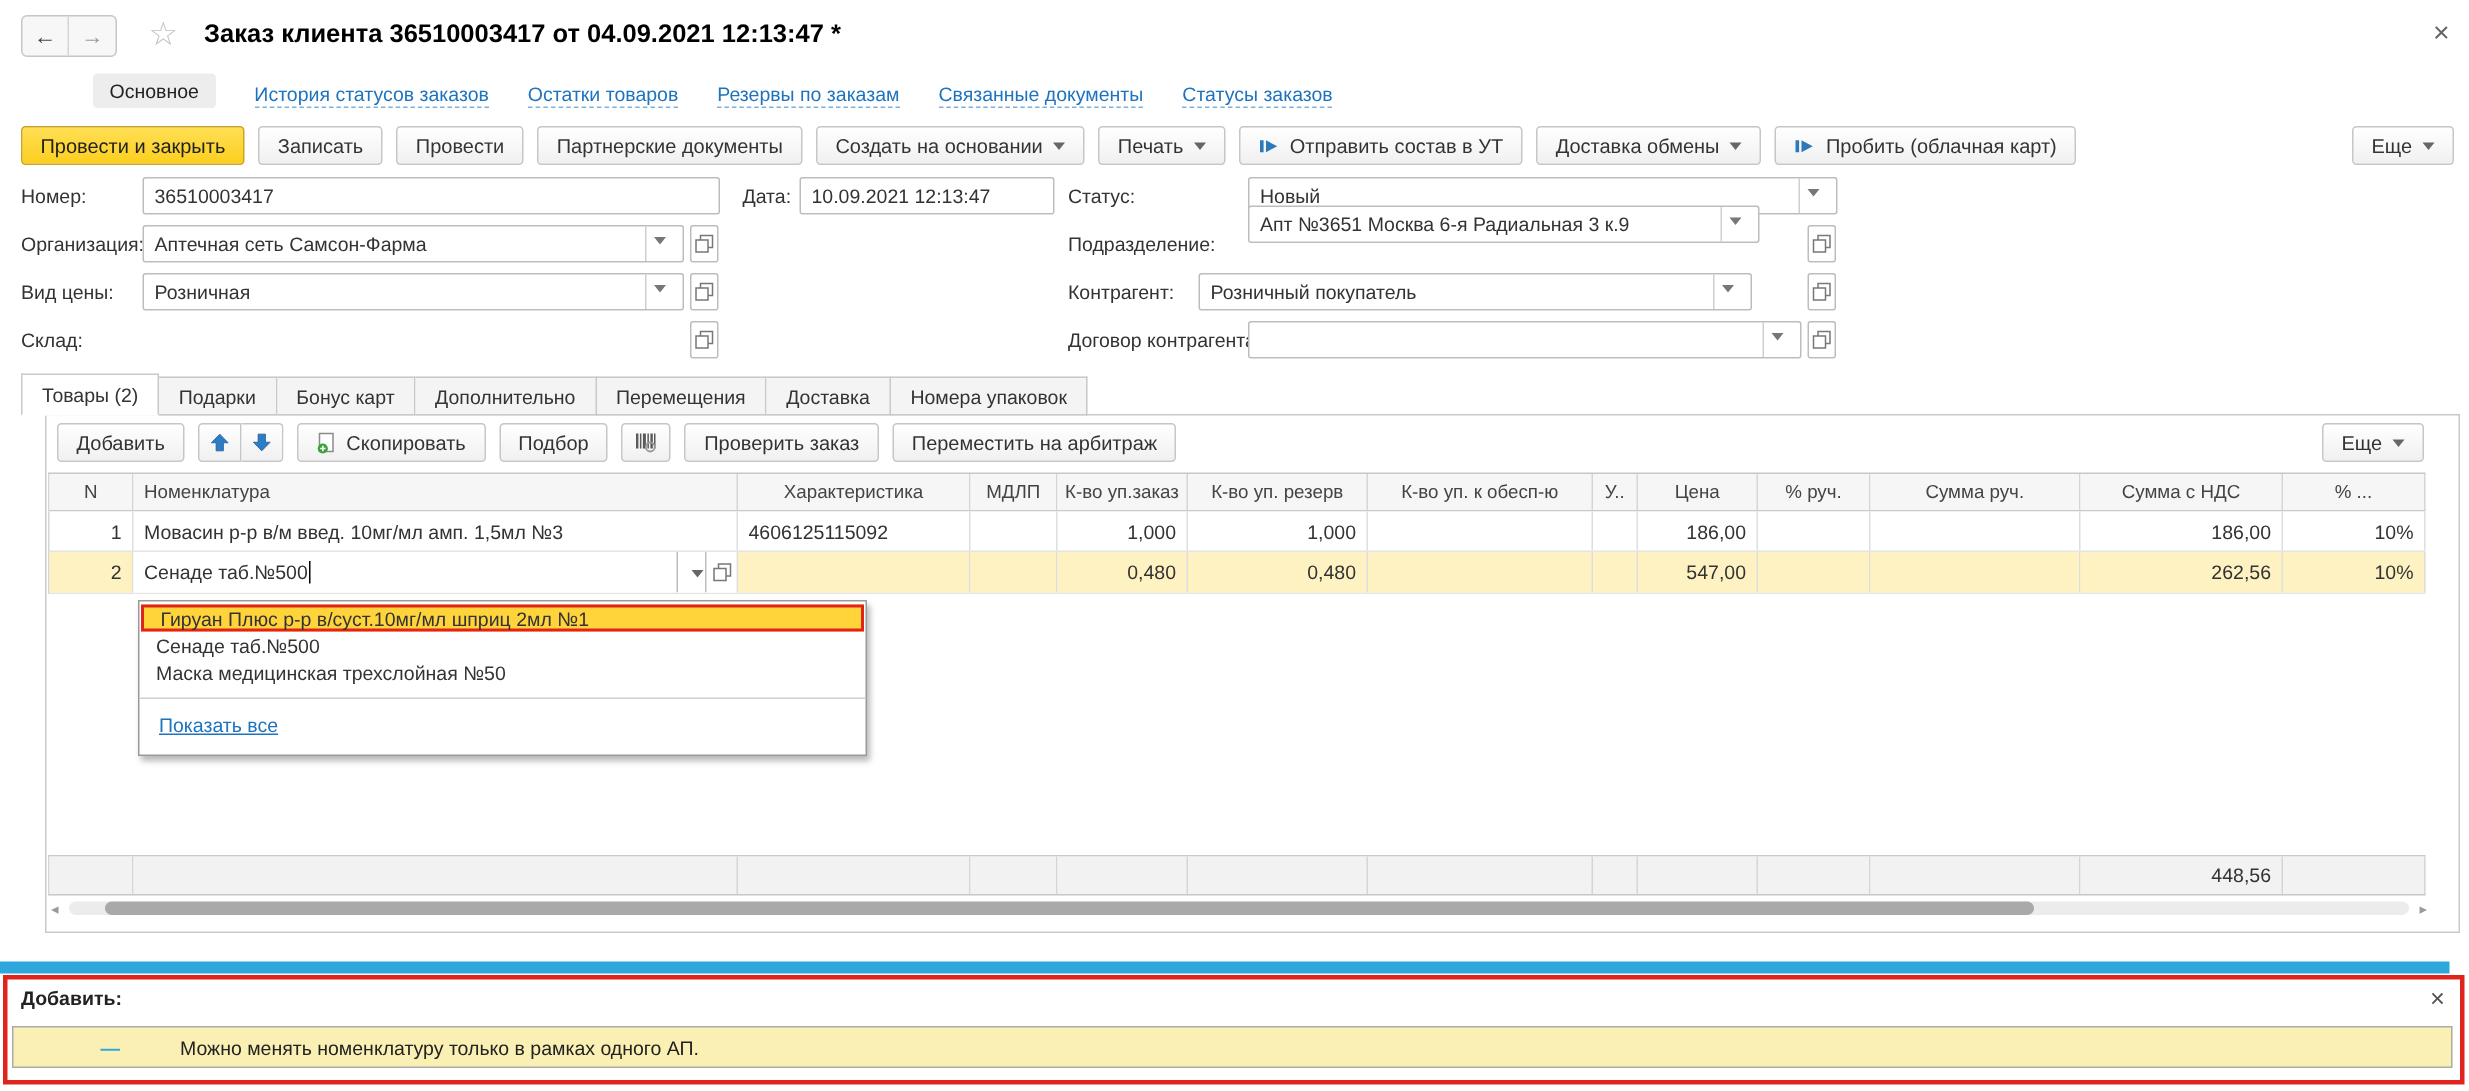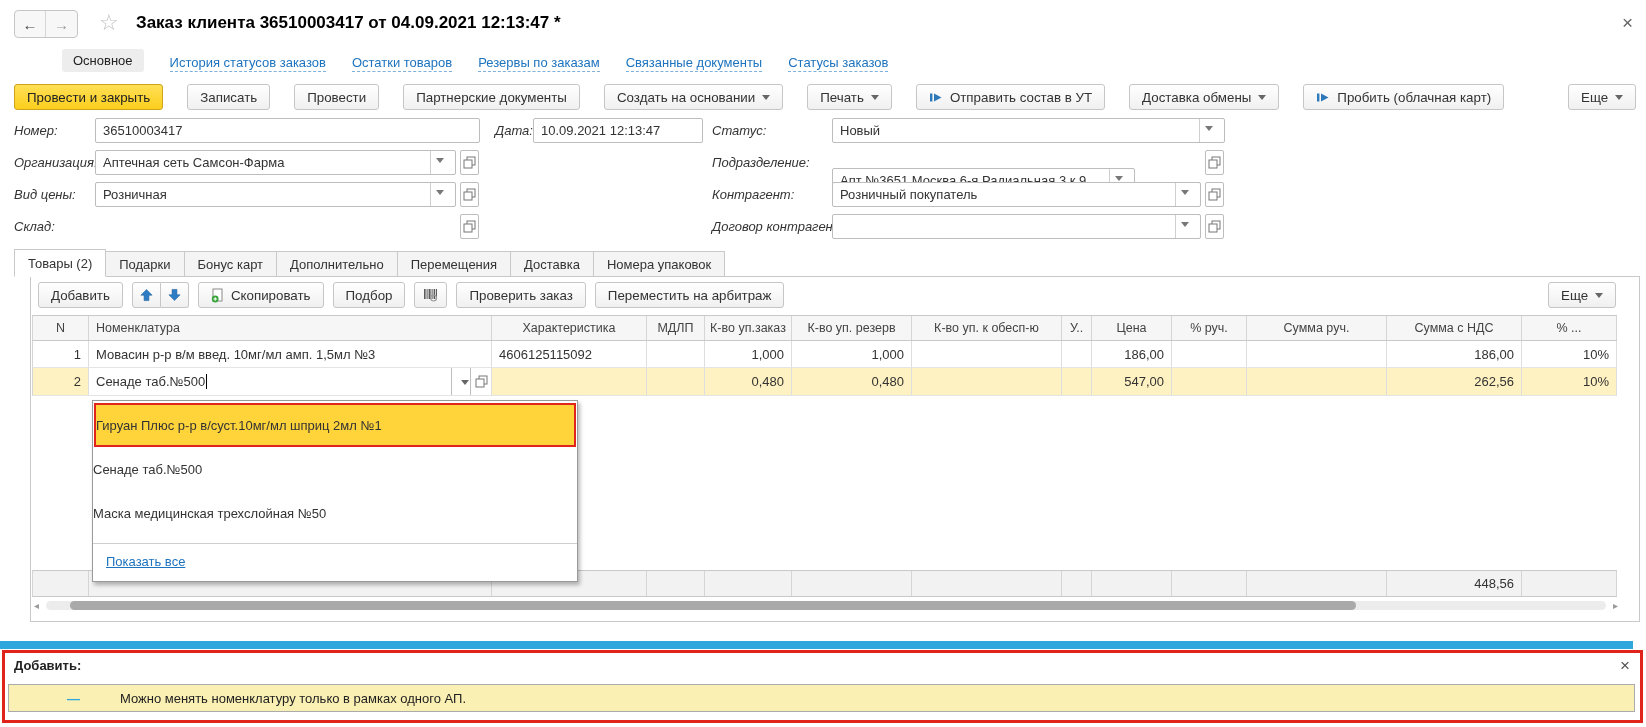--- a/index.html
+++ b/index.html
@@ -16,31 +16,31 @@
   .star { left:99px; top:10px; font-size:22px; color:#c0c0c0; }
   .title { left:136px; top:13px; font-size:17px; font-weight:bold; color:#000; white-space:nowrap; }
   .win-close { left:1622px; top:12px; font-size:19px; color:#666; cursor:pointer; }
 
   
   .navrow { left:14px; top:46px; display:flex; align-items:flex-end; gap:26px; height:26px;margin-left:48px; }
   .nav-active { background:#ededed; border-radius:3px; padding:4px 11px; color:#222; }
   .navlink { color:#1e73be; border-bottom:1px dashed #7fb0da; padding-bottom:1px; cursor:pointer; white-space:nowrap; }
 
   
-  .cmdbar { left:14px; top:84px; display:flex; gap:24px; align-items:flex-end; }
+  .cmdbar { left:14px; top:84px; display:flex; gap:9px; align-items:flex-end; }
   .btn { height:26px; display:inline-flex; align-items:center; padding:0 12px;
          background:linear-gradient(#ffffff,#f0f0f0); border:1px solid #c6c6c6; border-radius:3px;
          color:#333; white-space:nowrap; cursor:pointer; }
   .btn-yellow { background:linear-gradient(#ffdf55,#fccf1e); border-color:#cda41c; color:#222; }
   .tri { width:0; height:0; border:4px solid transparent; border-top:5px solid #666; margin-left:7px; margin-top:5px; }
   .icon-gap { margin-right:7px; display:inline-flex; }
   .more-top { left:1568px; top:84px; }
 
   
-  .flabel { color:#333; white-space:nowrap;font-style:italic; }
+  .flabel { color:#333; white-space:nowrap; }
   .input { background:#fff; border:1px solid #bdbdbd; border-radius:2px; height:25px;
            display:flex; align-items:center; padding:0 7px; overflow:hidden; white-space:nowrap; }
   .combo-seg { margin-left:auto; align-self:stretch; width:18px; border-left:1px solid #cfcfcf;
                display:flex; align-items:center; justify-content:center; cursor:pointer; }
   .combo-seg .tri { margin:0; border-top-color:#777; }
   .sqbtn { width:19px; height:25px; background:#fff; border:1px solid #bdbdbd; border-radius:2px;
            display:flex; align-items:center; justify-content:center; cursor:pointer; }
 
   
   .tabstrip { left:14px; top:249px; display:flex; height:28px; align-items:flex-end; z-index:3; }
@@ -77,21 +77,21 @@
   .editcell { padding:0 !important; background:#fff !important; }
   .editor { display:flex; width:100%; height:100%; align-items:stretch; }
   .editor .etext { flex:1; display:flex; align-items:center; padding:0 7px; background:#fff; }
   .caret-line { display:inline-block; width:1px; height:15px; background:#000; margin-left:1px; }
   .editor .eseg { width:19px; border-left:1px solid #bdbdbd; display:flex; align-items:center; justify-content:center; background:#fff; cursor:pointer; }
   .editor .eopen { width:21px; border-left:1px solid #bdbdbd; display:flex; align-items:center; justify-content:center; background:#fff; cursor:pointer; }
 
   
   .dropdown { left:92px; top:400px; width:486px; background:#fff; border:1px solid #9a9a9a;
               box-shadow:2px 3px 4px rgba(0,0,0,.28); z-index:10; padding:2px 0; }
-  .ditem { height:44px; display:flex; align-items:center; padding:0 0; cursor:pointer; white-space:nowrap; }
+  .ditem { height:18px; display:flex; align-items:center; padding:0 11px; cursor:pointer; white-space:nowrap; }
   .ditem.sel { background:#ffd43b; border:2px solid #e0241b; margin:0 1px; }
   .dsep { border-top:1px solid #cfcfcf; margin:8px 0 6px 0; }
   .dlink { color:#1e73be; text-decoration:underline; padding:4px 13px 10px 13px; display:inline-block; cursor:pointer; }
 
   
   .hscroll { left:34px; top:600px; width:1584px; height:11px; display:flex; align-items:center; }
   .hs-arrow { color:#9a9a9a; font-size:10px; width:12px; }
   .hs-track { flex:1; height:9px; background:#ececec; border-radius:5px; position:relative; }
   .hs-thumb { position:absolute; left:24px; top:0; width:1286px; height:9px; background:#a9a9a9; border-radius:5px; }
 
@@ -219,35 +219,35 @@
 
   <div class="abs flabel" style="left:712px;top:123px">Статус:</div>
   <div class="abs input" style="left:832px;top:118px;width:393px">
     <span>Новый</span>
     <span class="combo-seg">
         <span class="tri"></span>
       </span>
   </div>
 
   <div class="abs flabel" style="left:712px;top:155px">Подразделение:</div>
-  <div class="abs input" style="left:832px;top:168px;width:303px">
+  <div class="abs input" style="left:832px;top:137px;width:341px">
     <span>Апт №3651 Москва 6-я Радиальная 3 к.9</span>
     <span class="combo-seg">
         <span class="tri"></span>
       </span>
   </div>
   <div class="abs sqbtn" style="left:1205px;top:150px">
       <svg width="13" height="13" viewBox="0 0 13 13">
         <rect x="4" y="1" width="8" height="8" fill="none" stroke="#777"></rect>
         <rect x="1" y="4" width="8" height="8" fill="#fff" stroke="#777"></rect>
       </svg>
     </div>
 
   <div class="abs flabel" style="left:712px;top:187px">Контрагент:</div>
-  <div class="abs input" style="left:832px;top:182px;width:369px">
+  <div class="abs input" style="left:799px;top:182px;width:369px">
     <span>Розничный покупатель</span>
     <span class="combo-seg">
         <span class="tri"></span>
       </span>
   </div>
   <div class="abs sqbtn" style="left:1205px;top:182px">
       <svg width="13" height="13" viewBox="0 0 13 13">
         <rect x="4" y="1" width="8" height="8" fill="none" stroke="#777"></rect>
         <rect x="1" y="4" width="8" height="8" fill="#fff" stroke="#777"></rect>
       </svg>

